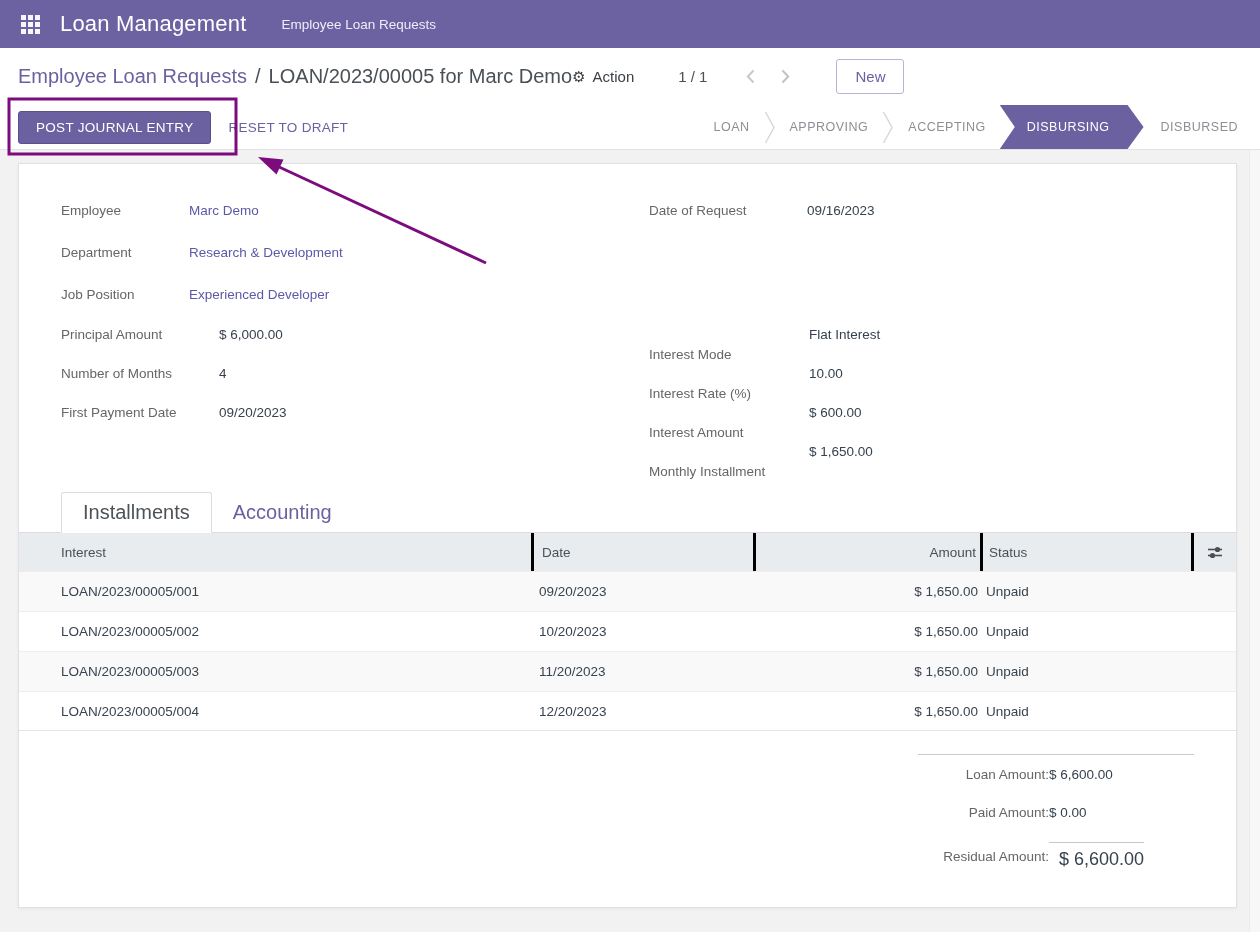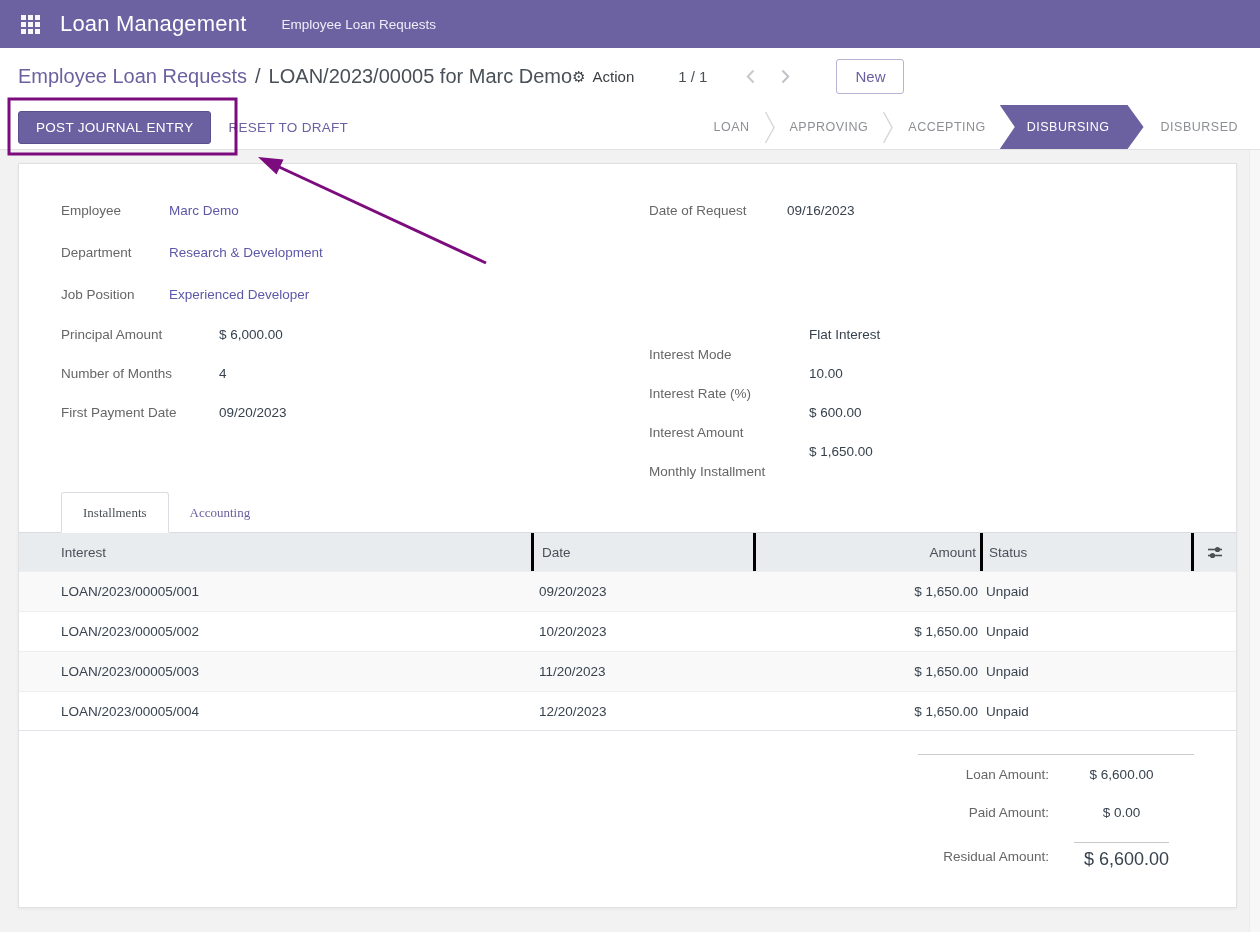--- a/index.html
+++ b/index.html
@@ -50,33 +50,33 @@
 
   
   .content { padding:13px 23px 0 18px; }
   .sheet { background:#fff; border:1px solid #e1e1e3; box-shadow:0 1px 3px rgba(0,0,0,.05); height:745px; }
 
   .form-section { padding:25px 42px 0; }
   .fgroup { display:flex; }
   .fcol.left { width:588px; flex-shrink:0; }
   .fcol.right { flex:1; }
   .field-row { display:flex; align-items:center; }
-  .g1 .field-row { height:42px; }
+  .g1 .field-row { height:42px;gap:20px; }
   .g2 .field-row { height:39px; }
   .field-label { font-size:13.5px; color:var(--label-gray,#666); flex-shrink:0; }
   .lw108 .field-label { width:108px; }
   .lw138 .field-label { width:138px; }
   .lw158 .field-label { width:158px; }
   .lw160 .field-label { width:160px;margin-top:39px; }
   .field-value { font-size:13.5px; color:var(--text-dark,#37424e); }
   .field-value.link { color:var(--link,#5d58a8); cursor:pointer; }
 
   
   .tab-bar { margin-top:21px; padding-left:42px; border-bottom:1px solid #d9dde1; display:flex; height:41px; }
-  .tab { display:flex; align-items:center; padding:10px 21px; font-size:13px; margin-bottom:-1px; cursor:pointer;font-family:Liberation Serif, serif; }
+  .tab { display:flex; align-items:center; padding:10px 21px; font-size:20px; margin-bottom:-1px; cursor:pointer; }
   .tab.active { background:#fff; border:1px solid #d9dde1; border-bottom:1px solid #fff; border-radius:3px 3px 0 0; color:#4c5257; }
   .tab.inactive { color:var(--accent,#6c61a0); }
 
   
   .thead { display:flex; background:var(--header-bg,#e9ecef); height:38px; font-size:13.5px; color:#495057; font-weight:500; }
   .th { display:flex; align-items:center; height:100%; }
   .th + .th { border-left:3px solid #000000; }
   .c-ref { width:512px; padding-left:42px; }
   .c-date { width:222px; padding-left:8px; }
   .c-amt { width:227px; justify-content:flex-end; padding-right:4px; }
@@ -87,21 +87,21 @@
   .tr:nth-child(even) { background:#f9f9fa; }
   .tr:last-child { border-bottom:1px solid #e1e4e8; }
   .td { display:flex; align-items:center; height:100%; }
   .td.c-amt { justify-content:flex-end; padding-right:2px; }
 
   
   .totals { display:flex; flex-direction:column; align-items:flex-end; padding-right:42px; margin-top:23px; }
   .totals-table { width:276px; border-top:1px solid #cbcbcd; }
   .total-row { display:flex; align-items:center; justify-content:flex-end; height:38px; }
   .total-label { flex:1; text-align:right; font-size:13.5px; color:var(--label-gray,#666); }
-  .total-value { width:145px; text-align:center; font-size:13.5px; color:var(--text-dark,#37424e); }
+  .total-value { width:145px; text-align:left; font-size:13.5px; color:var(--text-dark,#37424e); }
   .total-row.residual { height:50px; }
   .residual-line { display:inline-block; border-top:1px solid #c8c8ca; padding:6px 0 0 10px; font-size:18px; color:var(--text-dark,#37424e); }
 
   
   .annotation { position:absolute; left:0; top:0; pointer-events:none; z-index:100; color:var(--annotation,#7c0c7e); }
   .annotation rect, .annotation line { stroke:currentColor; }
   .annotation polygon { fill:currentColor; }
 
   
   .scroll-track { position:absolute; right:0; top:150px; width:11px; height:782px; background:#f7f7f8; border-left:1px solid #ebebed; }

